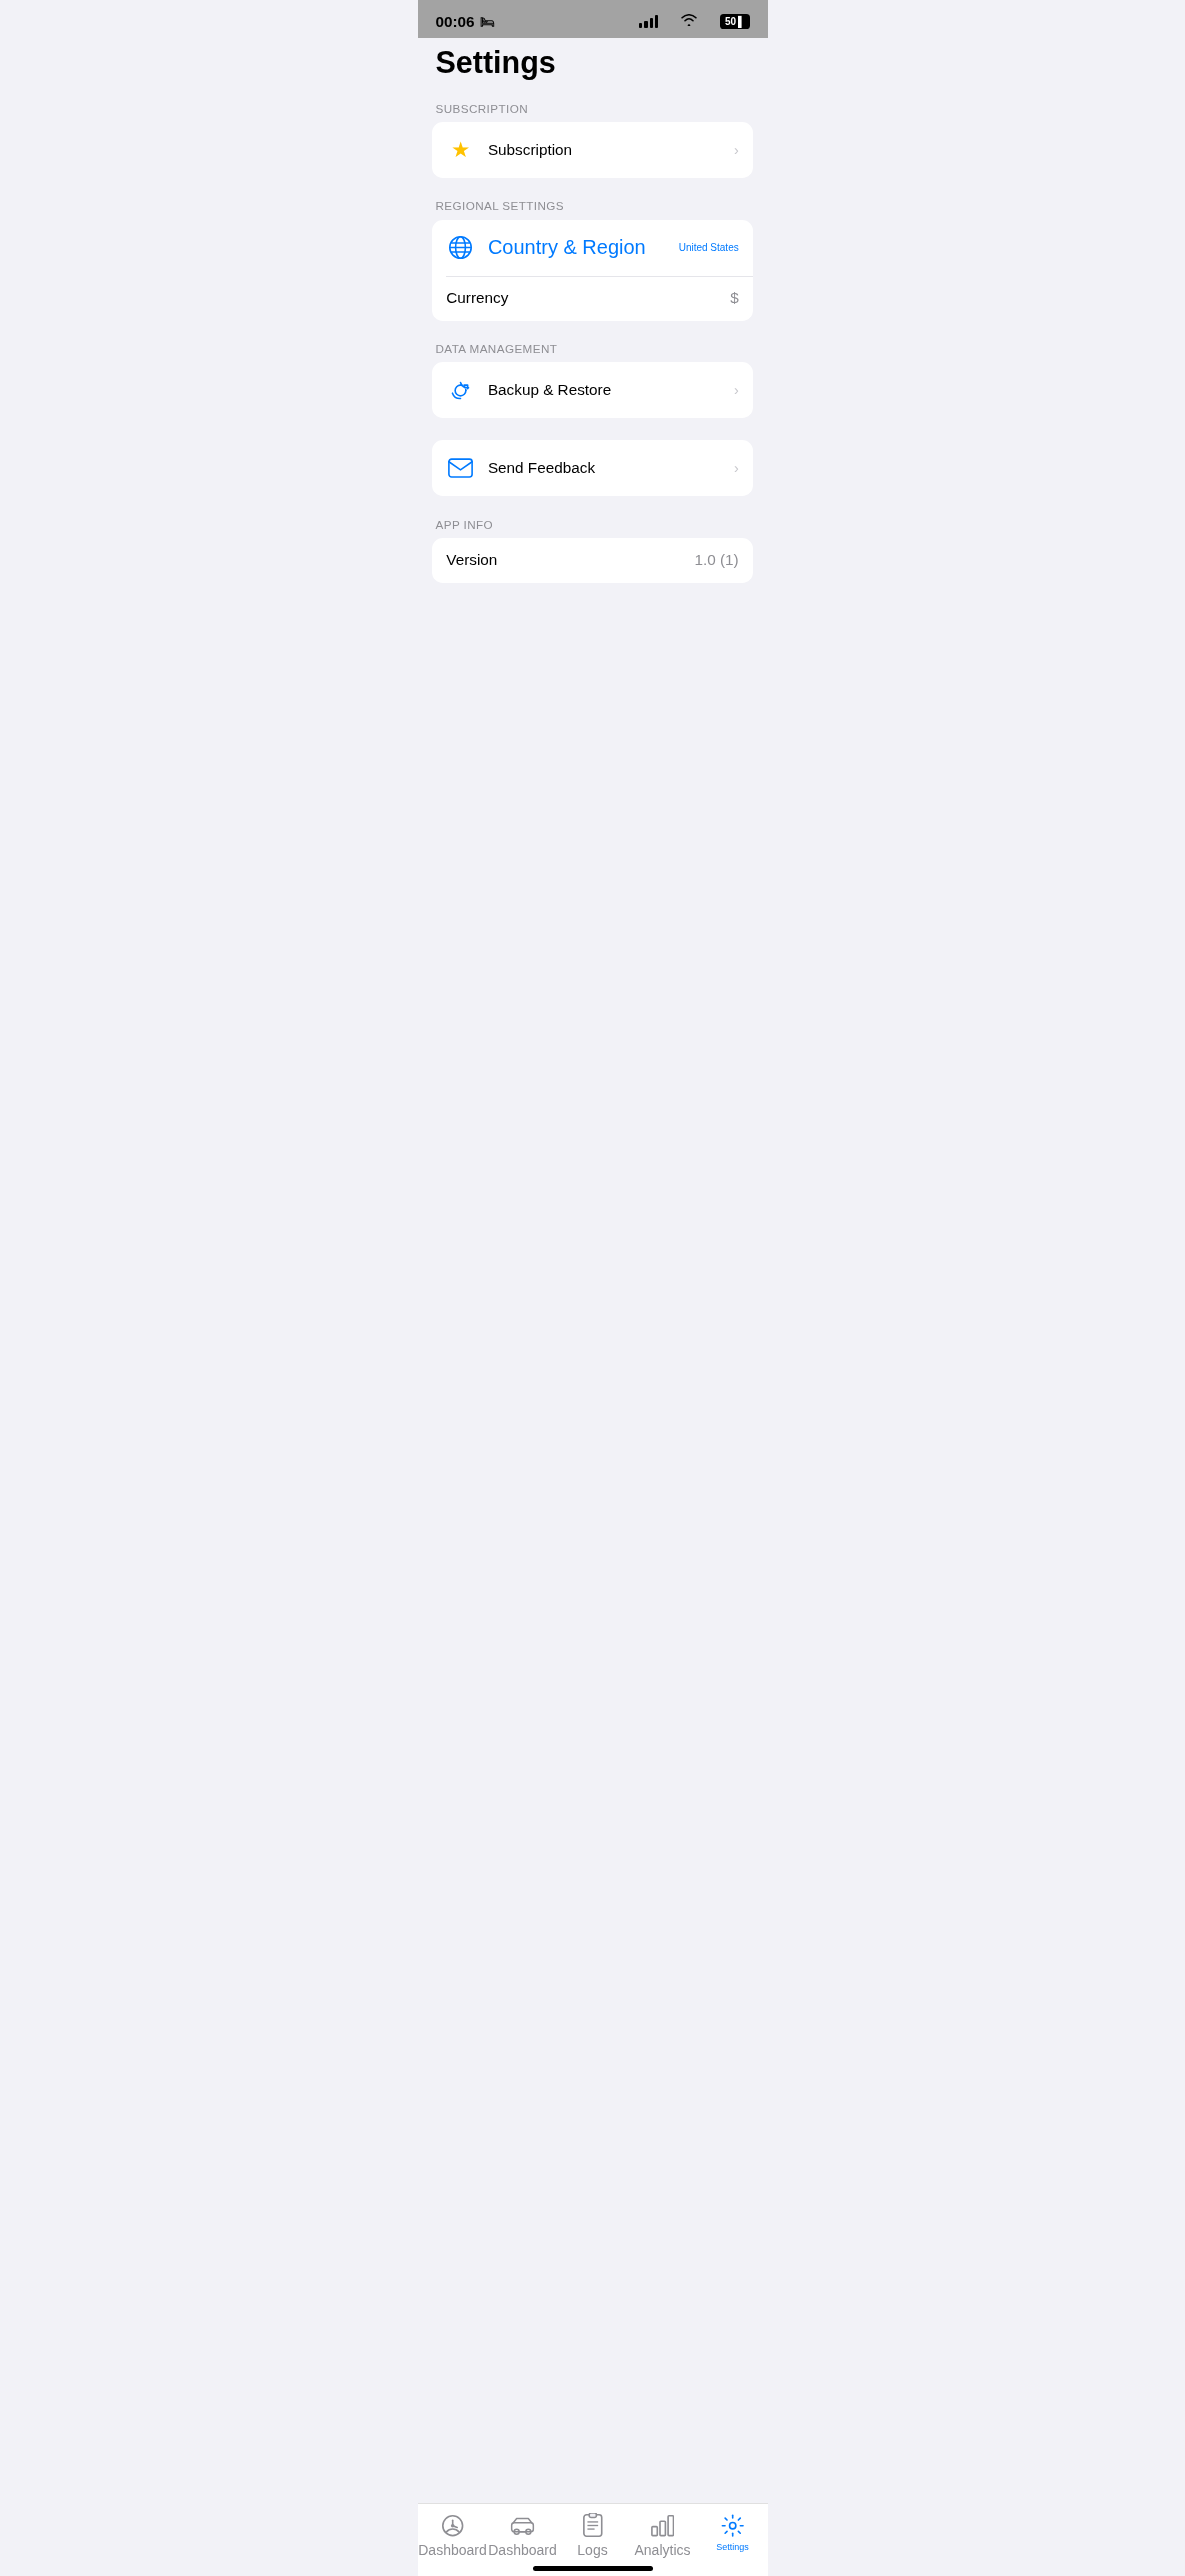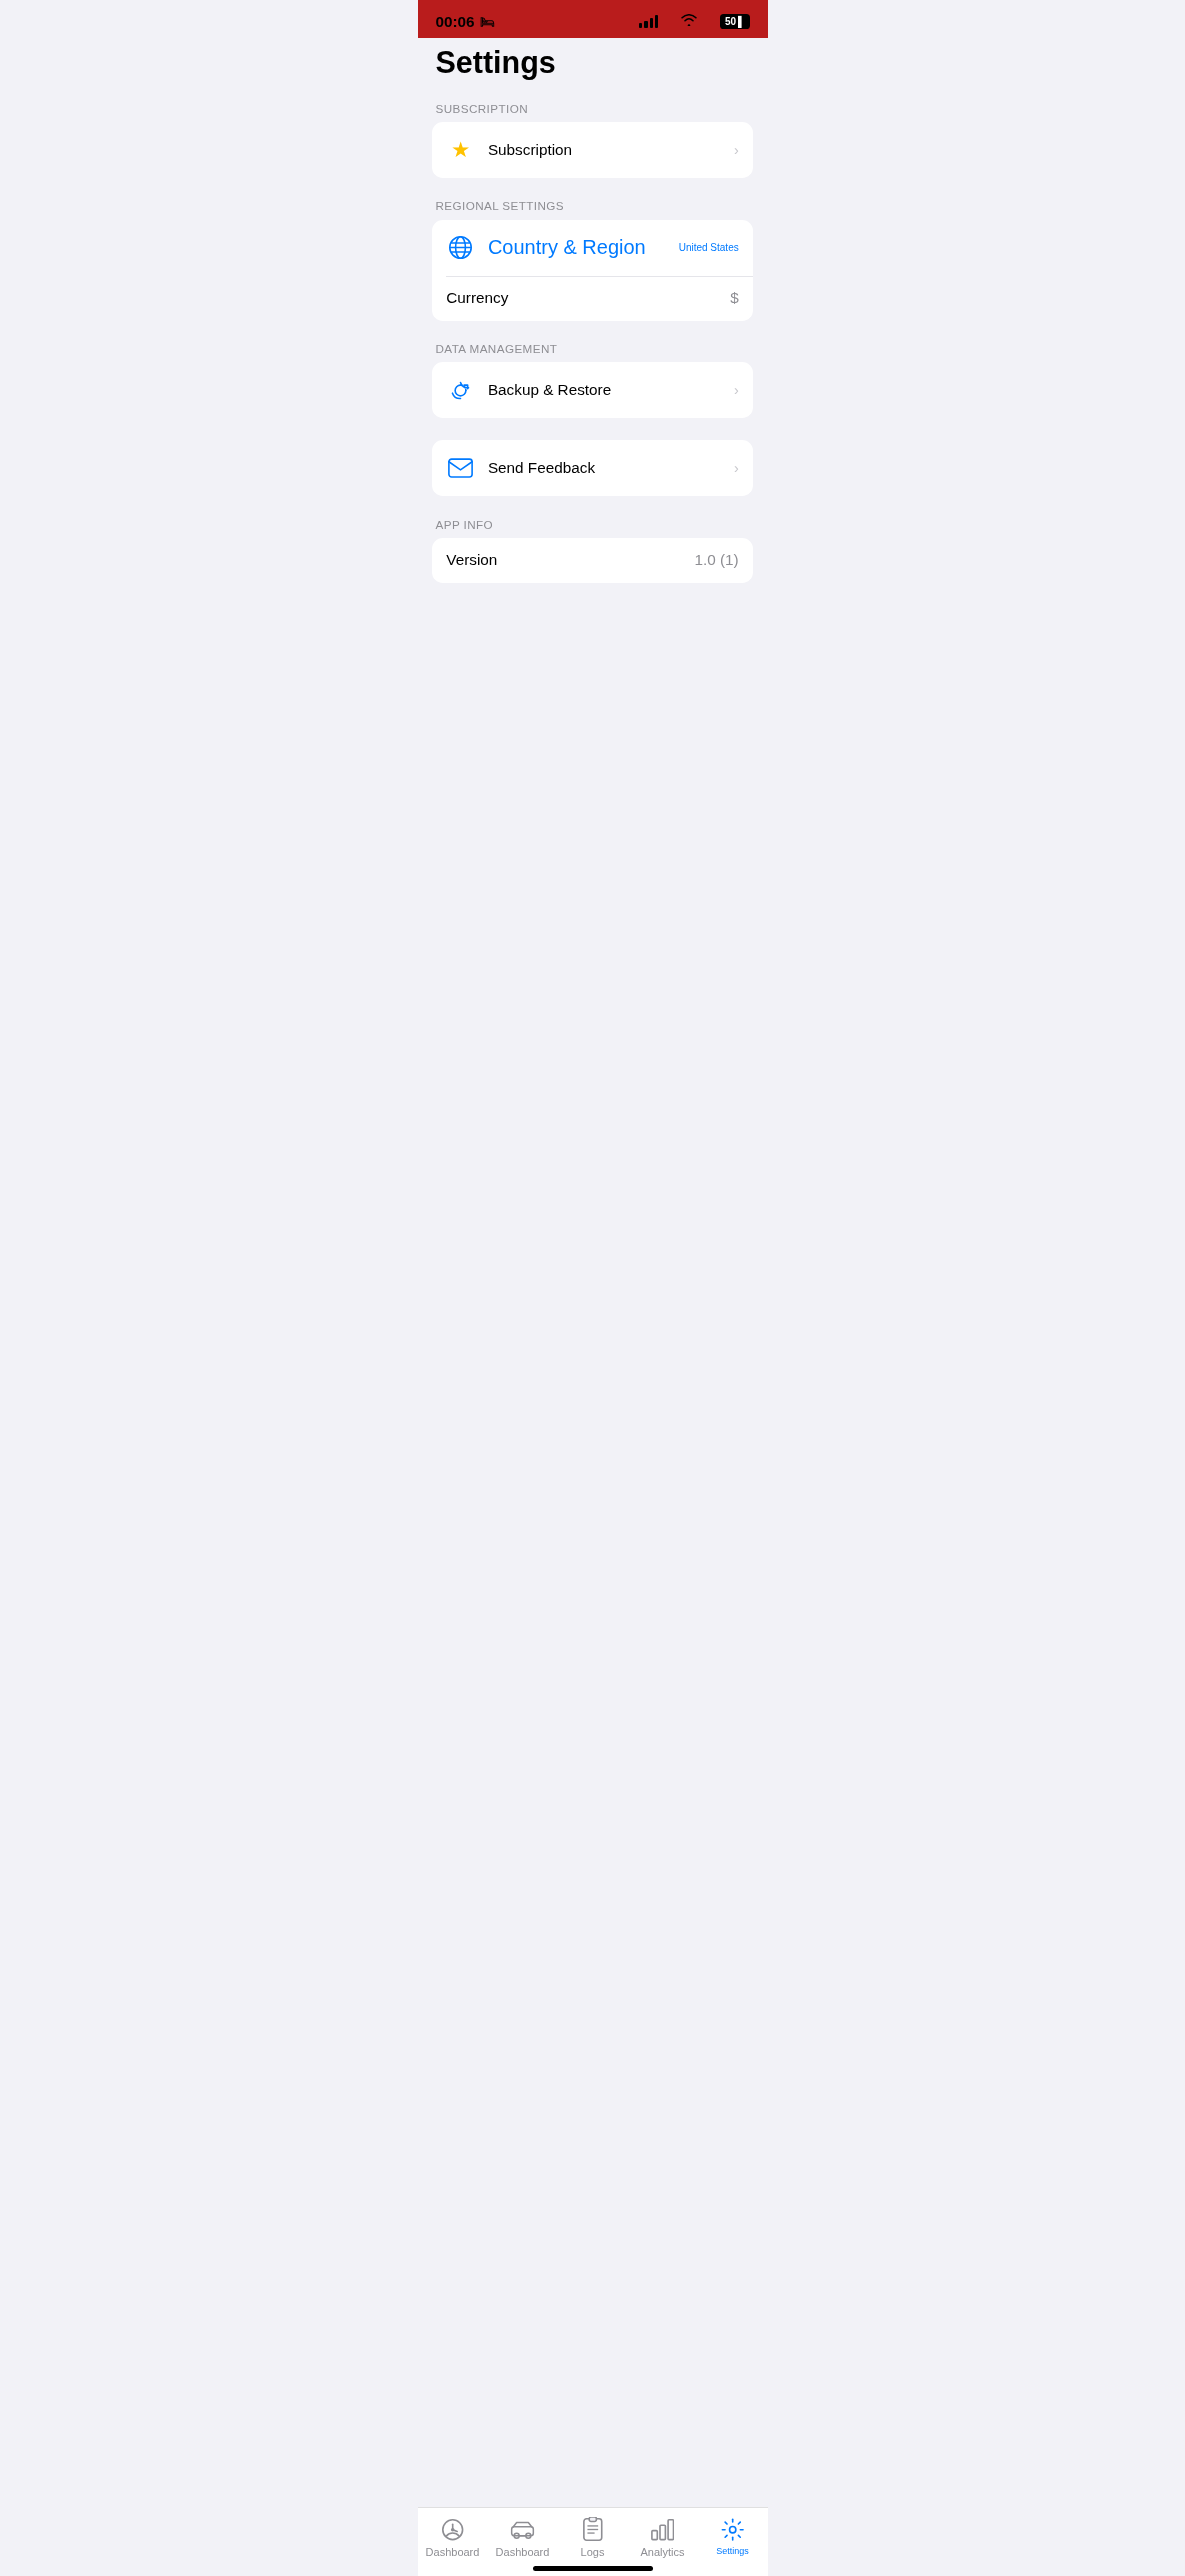--- a/index.html
+++ b/index.html
@@ -17,21 +17,21 @@
       margin: 0 auto;
       position: relative;
       overflow-x: hidden;
     }
 
     .status-bar {
       display: flex;
       justify-content: space-between;
       align-items: center;
       padding: 12.6px 18px 7.2px 18px;
-      background: #b91c1c;
+      background: #a3a3a3;
     }
 
     .status-time {
       font-size: 15.3px;
       font-weight: 600;
       color: #000;
       display: flex;
       align-items: center;
       gap: 5.4px;
     }
@@ -175,21 +175,21 @@
 
     .tab-icon {
       width: 25px;
       height: 25px;
       display: flex;
       align-items: center;
       justify-content: center;
     }
 
     .tab-label {
-      font-size: 11px;
+      font-size: 14px;
       color: #8e8e93;
     }
 
     .tab-label-active {
       font-size: 9px;
       color: #007aff;
     }
 
     .home-indicator {
       width: 120px;

